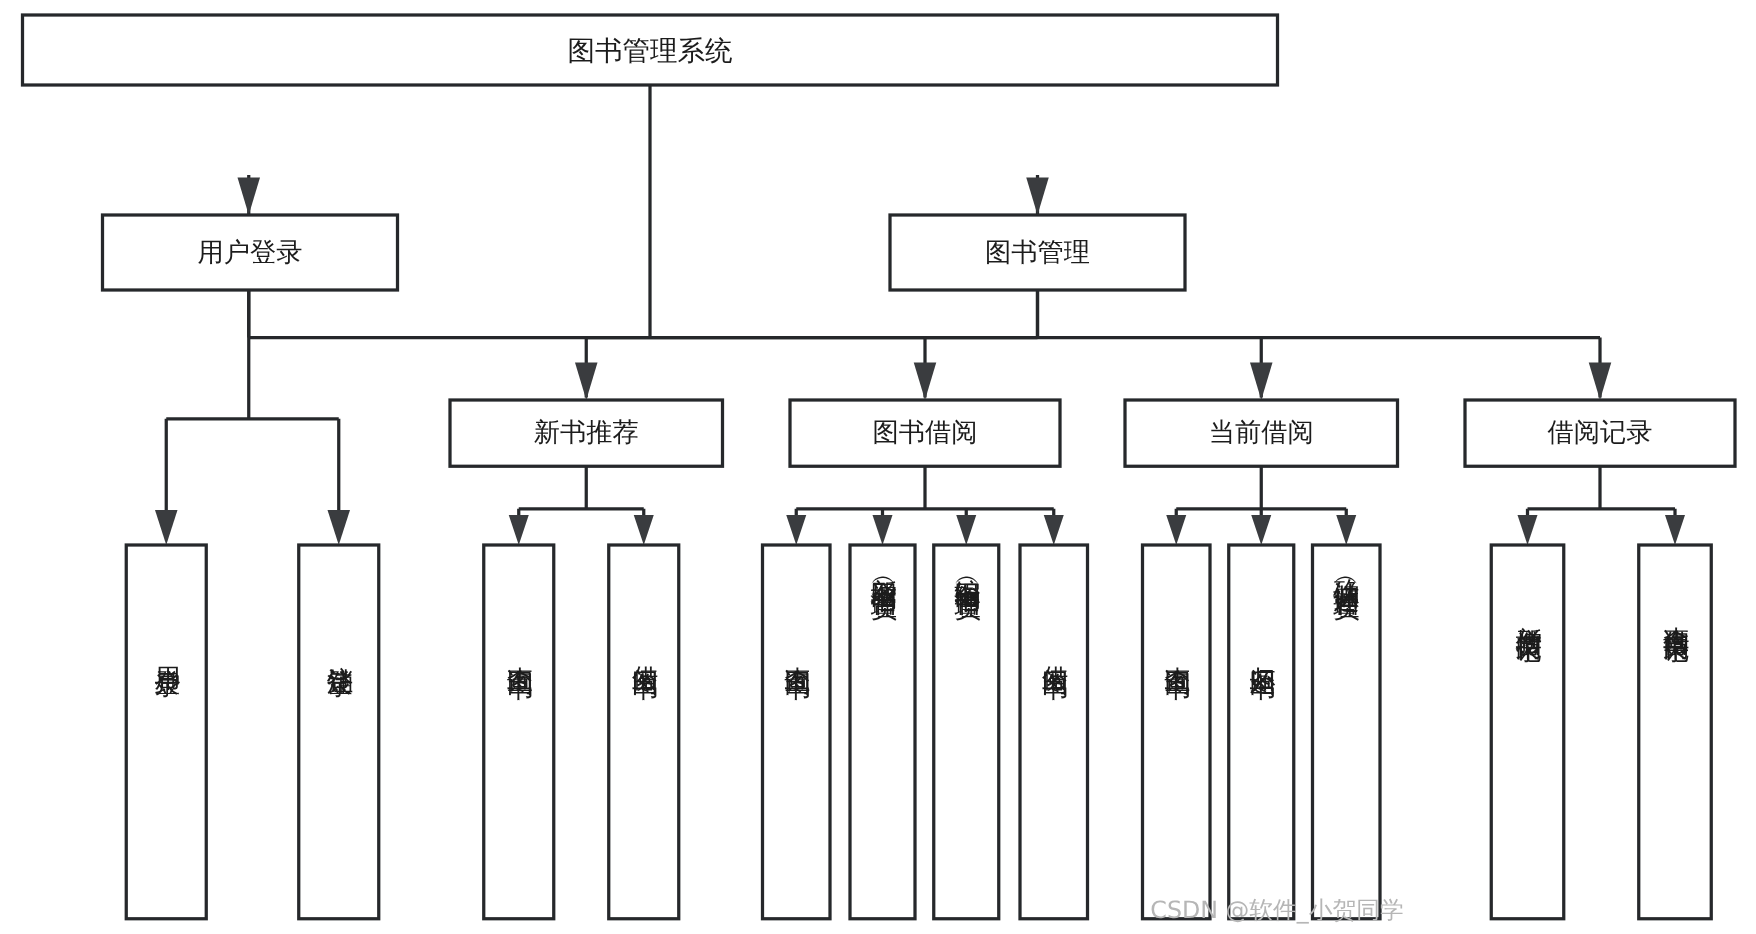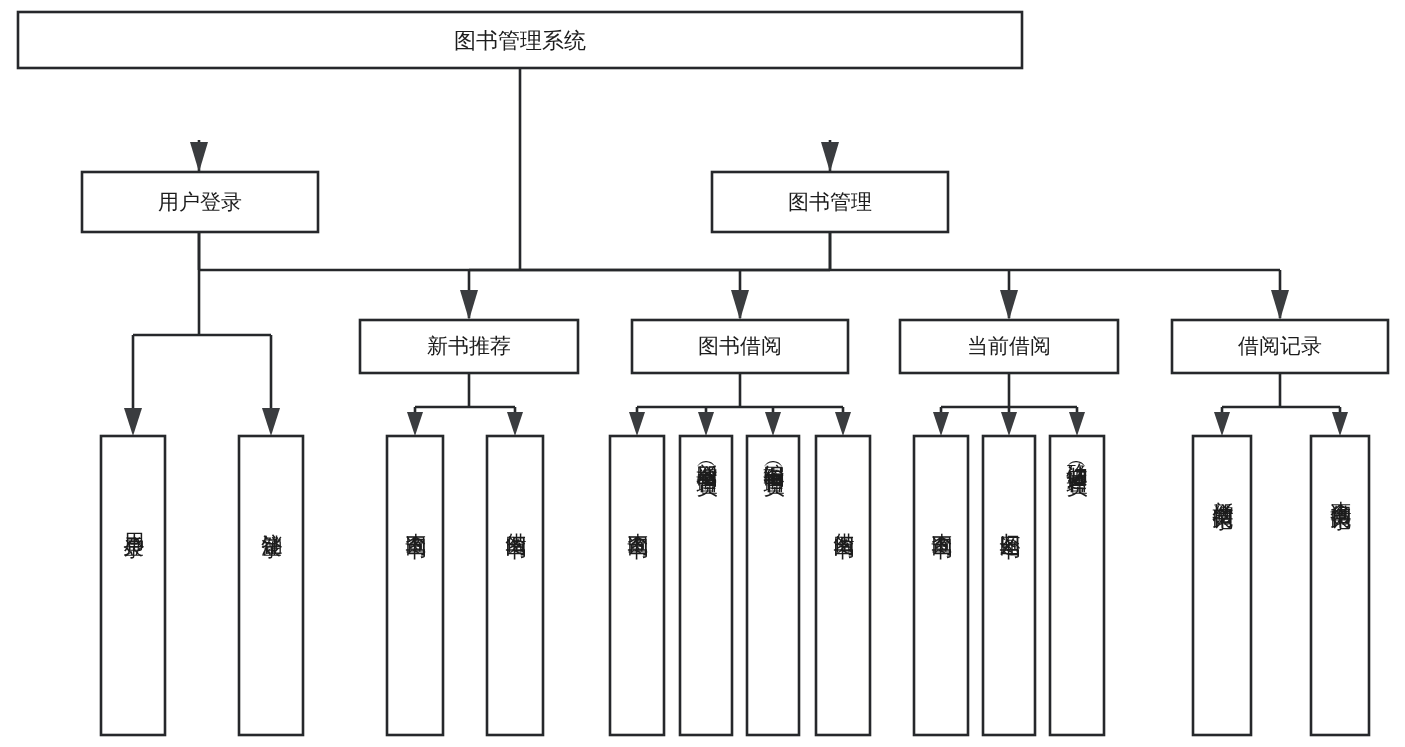--- a/index.html
+++ b/index.html
@@ -248,14 +248,15 @@
   <div class="vlabel" style="left:931px; top:516px;">查询图书</div>
 
   <div class="vlabel" style="left:999px; top:516px;">归还图书</div>
 
   <div class="vlabel" style="left:1066px; top:446px;">确认归还（管理员）</div>
 
   <div class="vlabel" style="left:1212px; top:484px;">新增借阅记录</div>
 
   <div class="vlabel" style="left:1330px; top:484px;">查询借阅记录</div>
 
+  <div class="watermark">CSDN @软件_小贺同学</div>
 
 </div>
 
 </body></html>

